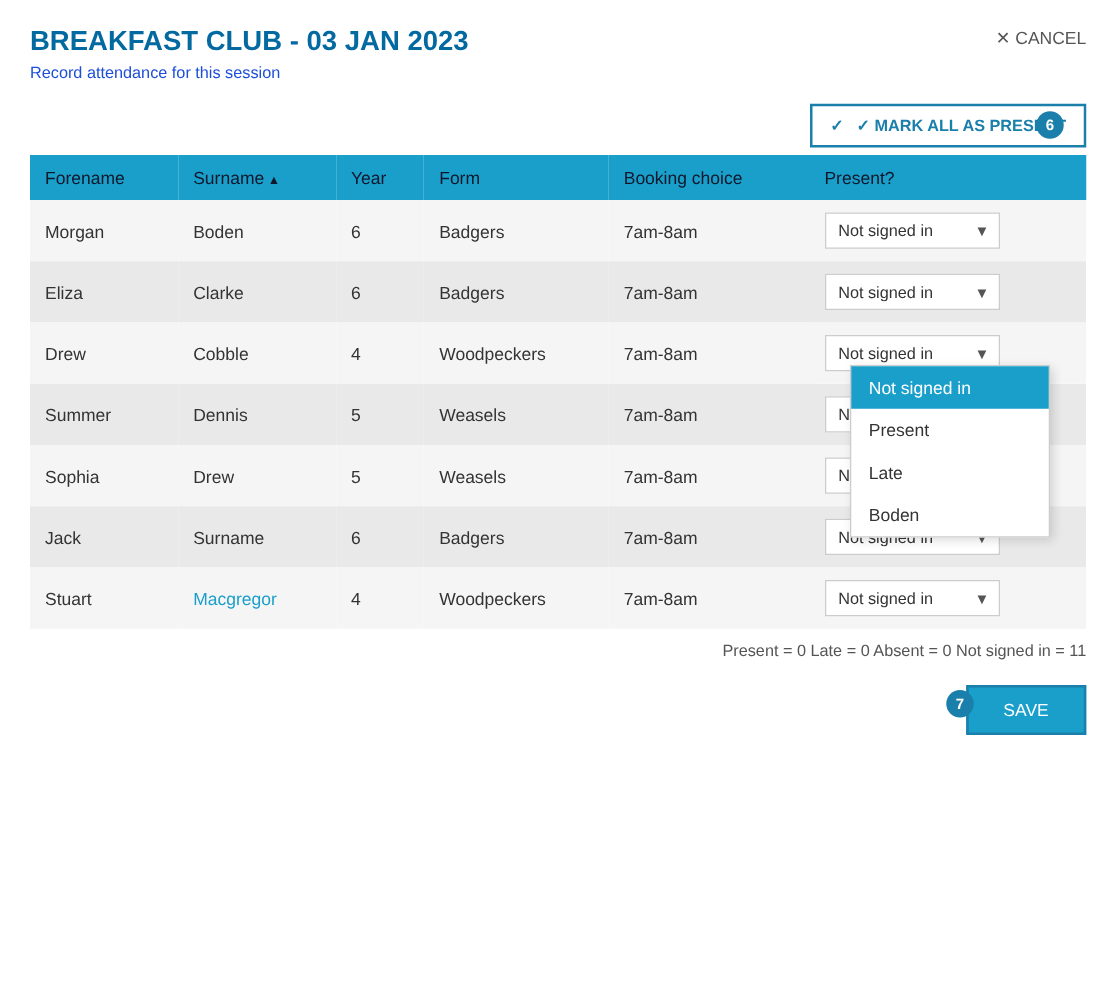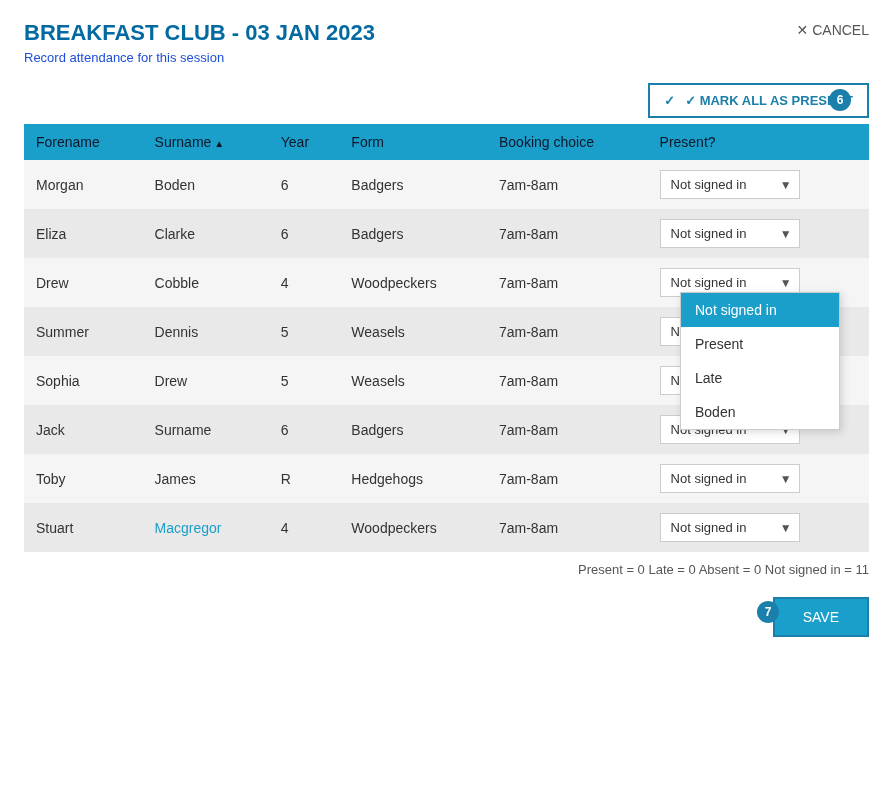--- a/index.html
+++ b/index.html
@@ -268,30 +268,20 @@
     <td>Jack</td>
     <td class="">Surname</td>
     <td class="">6</td>
     <td>Badgers</td>
     <td>7am-8am</td>
     <td class="present-cell">
       <div class="select-wrapper"><select class="status-select"><option>Not signed in</option><option>Present</option><option>Late</option><option>Absent</option></select><span class="select-arrow">▼</span></div>
     </td>
   </tr>
         <tr>
-    <td>Toby</td>
-    <td class="">James</td>
-    <td class="">R</td>
-    <td>Hedgehogs</td>
-    <td>7am-8am</td>
-    <td class="present-cell">
-      <div class="select-wrapper"><select class="status-select"><option>Not signed in</option><option>Present</option><option>Late</option><option>Absent</option></select><span class="select-arrow">▼</span></div>
-    </td>
-  </tr>
-        <tr>
     <td>Stuart</td>
     <td class="linked">Macgregor</td>
     <td class="">4</td>
     <td>Woodpeckers</td>
     <td>7am-8am</td>
     <td class="present-cell">
       <div class="select-wrapper"><select class="status-select"><option>Not signed in</option><option>Present</option><option>Late</option><option>Absent</option></select><span class="select-arrow">▼</span></div>
     </td>
   </tr>
       </tbody>

